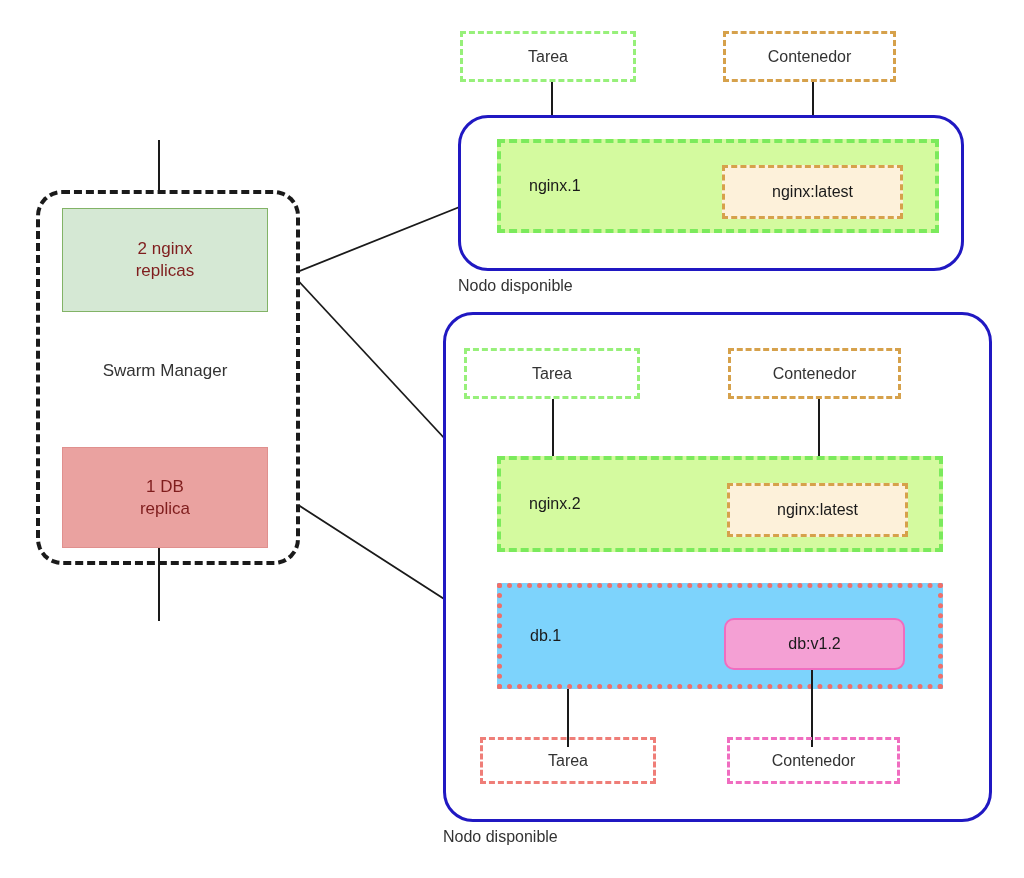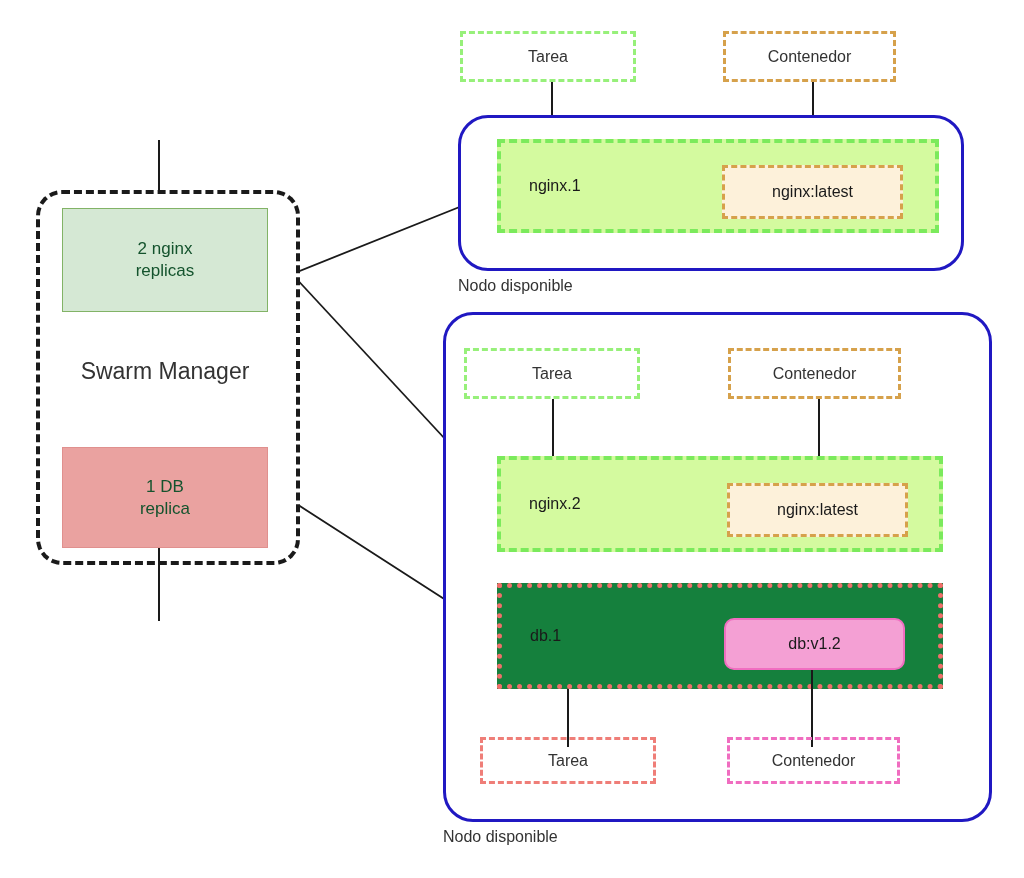--- a/index.html
+++ b/index.html
@@ -42,27 +42,27 @@
   .chip-red    { border-color: #ef7e78; }
   .chip-pink   { border-color: #f06dc0; }
 
   
   #swarm-manager {
     border: 4px dashed #1a1a1a;
     border-radius: 26px;
     background: #ffffff;
   }
   #swarm-label {
-    font-size: 23px;
+    font-size: 17px;
     color: #333333;
   }
   .replica-box {
     font-size: 17px;
     line-height: 22px;
-    color: #14532d;
+    color: #7f1d1d;
     border-width: 1px;
     border-style: solid;
   }
   #nginx-replicas-box {
     background: #d5e8d4;
     border-color: #82b366;
   }
   #db-replica-box {
     background: #eaa2a0;
     border-color: #e0908e;
@@ -86,21 +86,21 @@
     border-style: dashed;
     padding-left: 28px;
     display: flex;
     align-items: center;
   }
   .task-green {
     background: #d4fa9f;
     border-color: #7bea5c;
   }
   .task-red {
-    background: #15803d;
+    background: #7dd3fc;
     border-color: #ef6f6a;
     border-style: dotted;
     border-width: 5px;
   }
   .task-name {
     font-size: 16px;
     color: #1a1a1a;
   }
 
   

